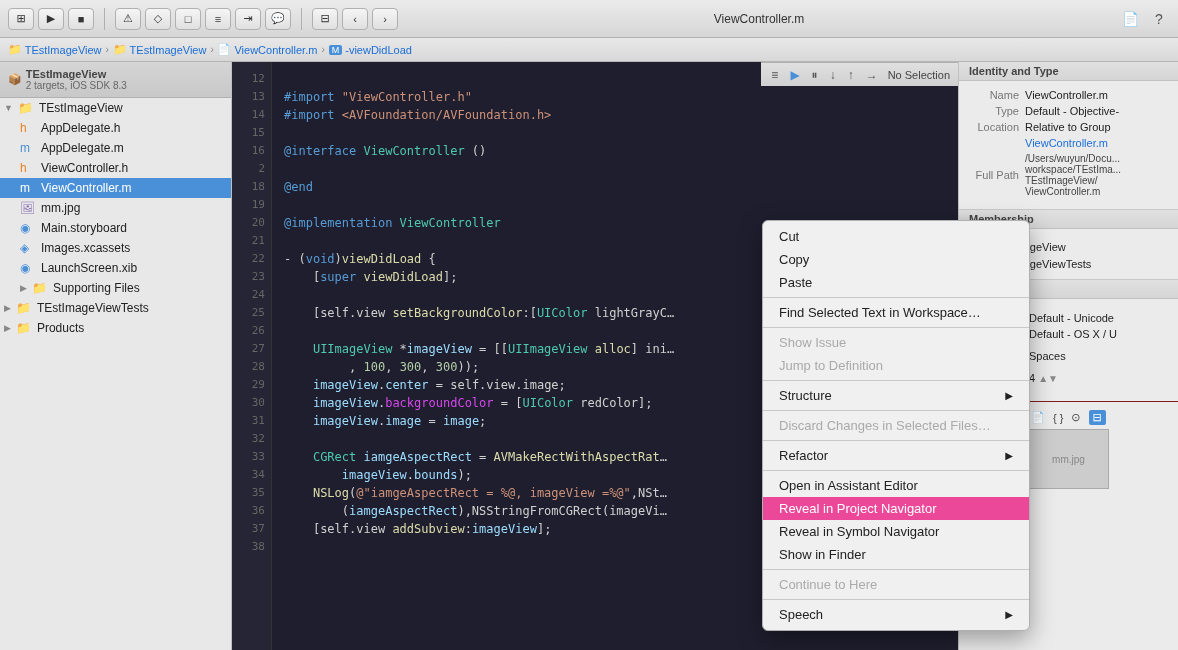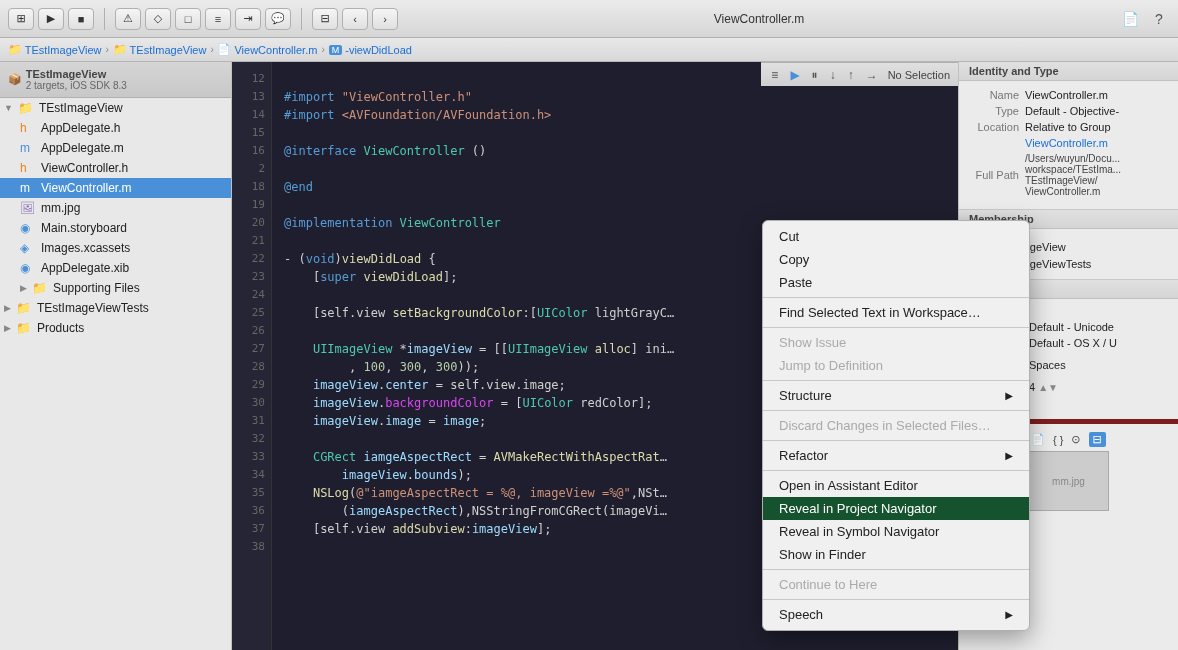--- a/index.html
+++ b/index.html
@@ -160,21 +160,21 @@
       display: flex; align-items: center; margin-bottom: 4px; font-size: 11px;
     }
     .panel-label { color: #777; width: 56px; flex-shrink: 0; text-align: right; padding-right: 6px; }
     .panel-value { color: #222; flex: 1; }
     .panel-value-blue { color: #1a6ed8; }
     .panel-value-small { font-size: 10px; color: #444; }
 
     .membership-section { padding: 8px 10px; border-bottom: 1px solid #c8c8c8; }
     .membership-item { font-size: 11px; color: #222; padding: 1px 0; }
 
-    .settings-section { padding: 22px 10px; border-bottom: 5px solid #7f1d1d; }
+    .settings-section { padding: 13px 10px; border-bottom: 1px solid #7f1d1d; }
     .settings-row { display: flex; align-items: center; margin-bottom: 4px; font-size: 11px; }
     .settings-label { color: #777; width: 60px; flex-shrink: 0; text-align: right; padding-right: 6px; }
     .settings-value { color: #222; flex: 1; }
 
     .section-header {
       font-size: 11px; font-weight: 600; color: #444;
       background: linear-gradient(to bottom, #e0e0e0, #d5d5d5);
       border-bottom: 1px solid #c0c0c0;
       padding: 3px 10px;
     }
@@ -206,21 +206,21 @@
     }
     .menu-item {
       padding: 4px 16px;
       font-size: 13px;
       color: #222;
       cursor: pointer;
       display: flex;
       align-items: center;
       justify-content: space-between;
     }
-    .menu-item.highlighted { background: #14532d; color: white; align-items: center; }
+    .menu-item.highlighted { background: #ec4899; color: white; align-items: center; }
     .menu-item.disabled { color: #aaa; cursor: default; }
     .menu-separator { height: 1px; background: #c8c8c8; margin: 3px 0; }
     .menu-arrow { font-size: 10px; }
   </style>
 </head>
 <body>
 
 <div id="toolbar">
   <div class="toolbar-group">
     <div class="toolbar-btn">⊞</div>
@@ -311,21 +311,21 @@
       <div class="file-item indent-1">
         <span class="file-icon file-icon-blue">◉</span>
         <span>Main.storyboard</span>
       </div>
       <div class="file-item indent-1">
         <span class="file-icon file-icon-blue">◈</span>
         <span>Images.xcassets</span>
       </div>
       <div class="file-item indent-1">
         <span class="file-icon file-icon-blue">◉</span>
-        <span>AppDelegate.xib</span>
+        <span>LaunchScreen.xib</span>
       </div>
       <div class="file-item indent-1 folder-item">
         <span style="color:#888;font-size:9px;">▶</span>
         <span class="file-icon folder-icon">📁</span>
         <span>Supporting Files</span>
       </div>
       <div class="file-item folder-item">
         <span style="color:#888;font-size:9px;">▶</span>
         <span class="file-icon folder-icon">📁</span>
         <span>TEstImageViewTests</span>

